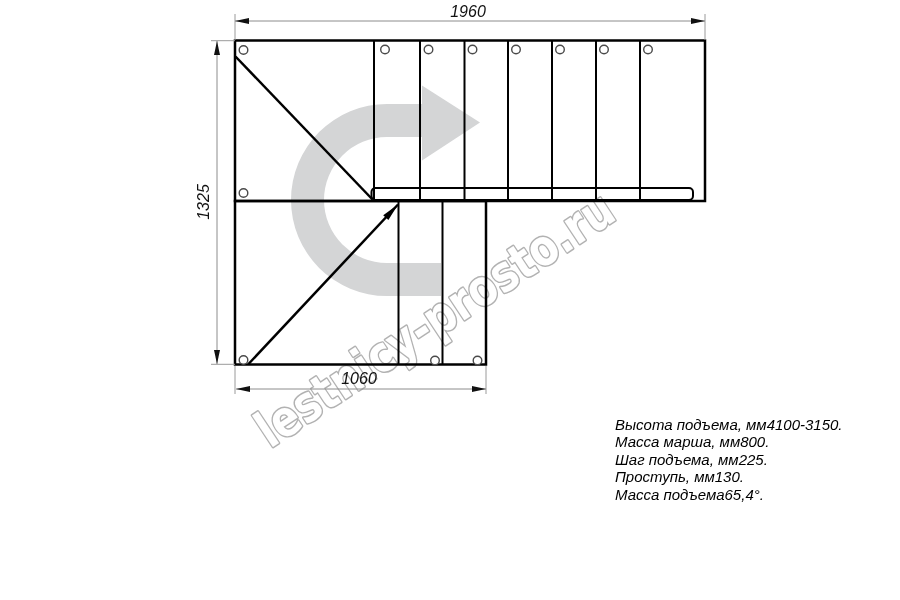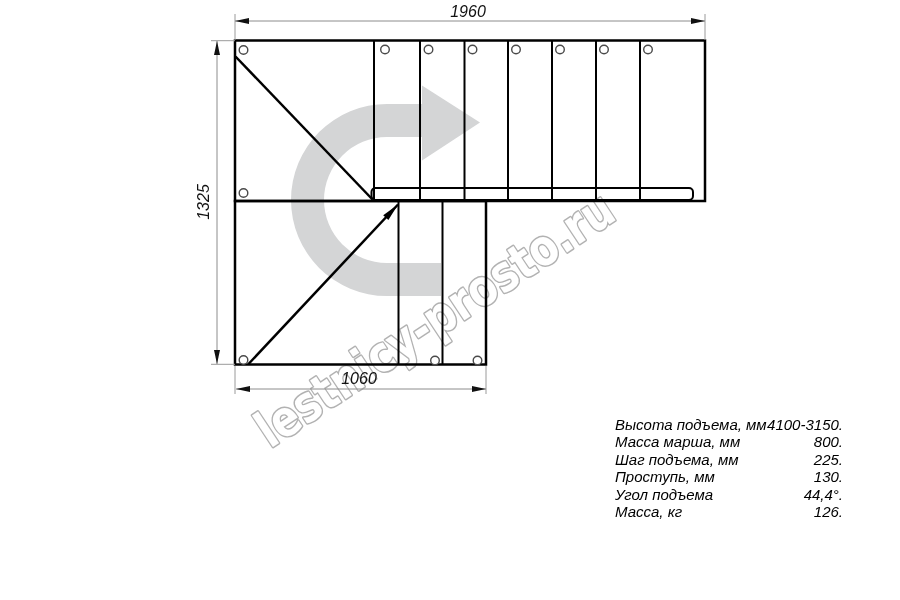--- a/index.html
+++ b/index.html
@@ -31,21 +31,21 @@
   .specs {
     position: absolute;
     left: 615px;
     top: 416px;
     width: 228px;
     font-style: italic;
     font-size: 15px;
     line-height: 17.4px;
     color: #000000;
   }
-  .spec-row { display: flex; justify-content: space-between; }
+  .spec-row { display: flex; }
   .spec-label { white-space: nowrap; }
   .spec-value { text-align: right; white-space: nowrap; }
 </style>
 </head>
 <body>
 
 <div class="canvas">
   <svg width="900" height="600" viewBox="0 0 900 600">
 
     <g>
@@ -142,21 +142,17 @@
     </div>
     <div class="spec-row">
       <span class="spec-label">Шаг подъема, мм</span>
       <span class="spec-value">225.</span>
     </div>
     <div class="spec-row">
       <span class="spec-label">Проступь, мм</span>
       <span class="spec-value">130.</span>
     </div>
     <div class="spec-row">
-      <span class="spec-label">Угол подъема</span>
-      <span class="spec-value">44,4°.</span>
-    </div>
-    <div class="spec-row">
-      <span class="spec-label">Масса, кг</span>
-      <span class="spec-value">126.</span>
+      <span class="spec-label">Масса подъема</span>
+      <span class="spec-value">65,4°.</span>
     </div>
   </div>
 </div>
 
 </body></html>

